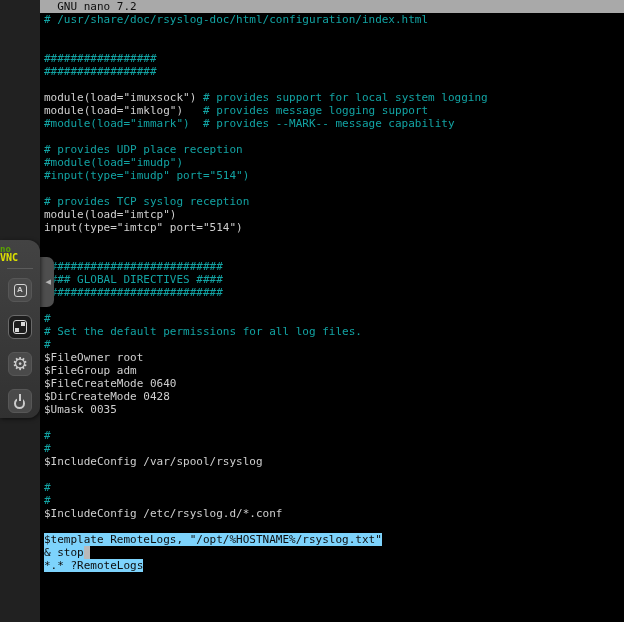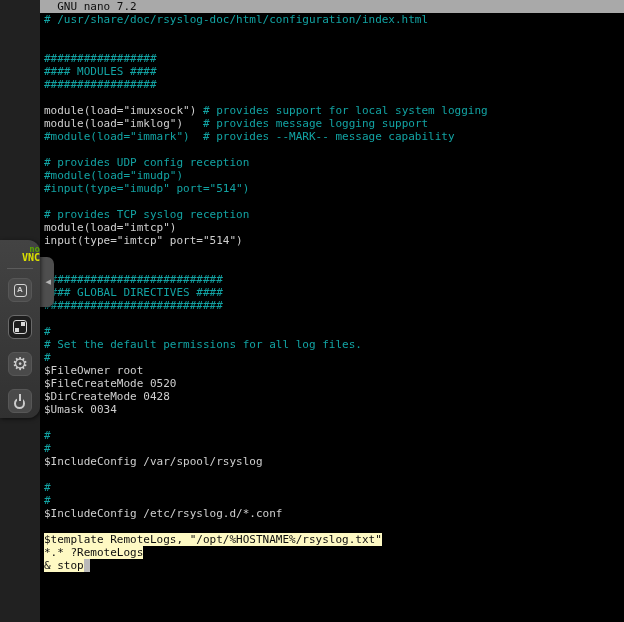--- a/index.html
+++ b/index.html
@@ -10,32 +10,32 @@
   
   #terminal{position:absolute;left:40px;top:0;width:584px;height:622px;background:#000;}
   #titlebar{position:absolute;left:0;top:0;width:100%;height:13px;background:#a9a9a9;
             color:#0d0d0d;font-size:11px;line-height:13px;white-space:pre;overflow:hidden;}
   #title-left{position:absolute;left:4px;top:0;}
   #title-right{position:absolute;right:1px;top:17px;}
   #lines{position:absolute;left:4px;top:13px;right:0;}
   .line{height:13px;line-height:13px;font-size:11px;white-space:pre;}
   .seg-comment{color:#12a3a3;}
   .seg-code{color:#cfcfcf;}
-  .seg-selected{background:#fef9c3;color:#0d0d0d;}
+  .seg-selected{background:#7dd3fc;color:#0d0d0d;}
   .seg-cursor{background:#b9b9b9;}
   
   #handle{position:absolute;left:30px;top:257px;width:24px;height:50px;background:#4e4e4e;
           border-radius:7px;box-shadow:1px 1px 3px rgba(0,0,0,.5);z-index:5;
           display:flex;align-items:center;justify-content:flex-end;padding-right:3px;box-sizing:border-box;}
   #handle .tri{color:#b5b5b5;font-size:7px;line-height:7px;font-family:"DejaVu Sans",sans-serif;}
   #controlbar{position:absolute;left:0;top:240px;width:40px;height:178px;z-index:6;
               background:linear-gradient(to bottom,#434343,#313131);
               border-radius:0 12px 12px 0;box-shadow:1px 1px 4px rgba(0,0,0,.6);
               font-family:"Liberation Sans",sans-serif;}
-  #logo{margin-top:5px;text-align:right;font-family:"DejaVu Sans Mono",monospace;
+  #logo{margin-top:5px;text-align:left;font-family:"DejaVu Sans Mono",monospace;
         font-weight:bold;letter-spacing:0;}
   #logo .no{display:block;color:#5aa300;font-size:9px;line-height:8px;}
   #logo .vnc{display:block;color:#dce000;font-size:10px;line-height:10px;}
   #logo-sep{width:26px;border:0;border-top:1px solid #5c5c5c;margin:5px auto 0 auto;}
   #buttons{display:flex;flex-direction:column;align-items:center;gap:13px;margin-top:9px;}
   .cbtn{width:24px;height:24px;border-radius:6px;background:#4a4a4a;border:1px solid #575757;
         box-sizing:border-box;display:flex;align-items:center;justify-content:center;cursor:pointer;}
   .cbtn.active{background:#1d1d1d;border:1px solid #6a6a6a;}
   .keybox{width:13px;height:13px;border:1.5px solid #d4d4d4;border-radius:3px;box-sizing:border-box;
           display:flex;align-items:center;justify-content:center;
@@ -60,59 +60,59 @@
   <div id="terminal">
     <div id="titlebar">
       <span id="title-left">  GNU nano 7.2</span>
       <span id="title-right">/etc/rsyslog.</span>
     </div>
     <div id="lines">
         <div class="line"><span class="seg-comment"># /usr/share/doc/rsyslog-doc/html/configuration/index.html</span></div>
         <div class="line"></div>
         <div class="line"></div>
         <div class="line"><span class="seg-comment">#################</span></div>
-        <div class="line"><span class="seg-comment">#### MODULES ####</span></div>
         <div class="line"><span class="seg-comment">#################</span></div>
         <div class="line"></div>
         <div class="line"><span class="seg-code">module(load="imuxsock") </span><span class="seg-comment"># provides support for local system logging</span></div>
         <div class="line"><span class="seg-code">module(load="imklog")   </span><span class="seg-comment"># provides message logging support</span></div>
         <div class="line"><span class="seg-comment">#module(load="immark")  # provides --MARK-- message capability</span></div>
         <div class="line"></div>
-        <div class="line"><span class="seg-comment"># provides UDP config reception</span></div>
+        <div class="line"><span class="seg-comment"># provides UDP place reception</span></div>
         <div class="line"><span class="seg-comment">#module(load="imudp")</span></div>
         <div class="line"><span class="seg-comment">#input(type="imudp" port="514")</span></div>
         <div class="line"></div>
         <div class="line"><span class="seg-comment"># provides TCP syslog reception</span></div>
         <div class="line"><span class="seg-code">module(load="imtcp")</span></div>
         <div class="line"><span class="seg-code">input(type="imtcp" port="514")</span></div>
         <div class="line"></div>
         <div class="line"></div>
         <div class="line"><span class="seg-comment">###########################</span></div>
         <div class="line"><span class="seg-comment">#### GLOBAL DIRECTIVES ####</span></div>
         <div class="line"><span class="seg-comment">###########################</span></div>
         <div class="line"></div>
         <div class="line"><span class="seg-comment">#</span></div>
         <div class="line"><span class="seg-comment"># Set the default permissions for all log files.</span></div>
         <div class="line"><span class="seg-comment">#</span></div>
         <div class="line"><span class="seg-code">$FileOwner root</span></div>
-        <div class="line"><span class="seg-code">$FileCreateMode 0520</span></div>
+        <div class="line"><span class="seg-code">$FileGroup adm</span></div>
+        <div class="line"><span class="seg-code">$FileCreateMode 0640</span></div>
         <div class="line"><span class="seg-code">$DirCreateMode 0428</span></div>
-        <div class="line"><span class="seg-code">$Umask 0034</span></div>
+        <div class="line"><span class="seg-code">$Umask 0035</span></div>
         <div class="line"></div>
         <div class="line"><span class="seg-comment">#</span></div>
         <div class="line"><span class="seg-comment">#</span></div>
         <div class="line"><span class="seg-code">$IncludeConfig /var/spool/rsyslog</span></div>
         <div class="line"></div>
         <div class="line"><span class="seg-comment">#</span></div>
         <div class="line"><span class="seg-comment">#</span></div>
         <div class="line"><span class="seg-code">$IncludeConfig /etc/rsyslog.d/*.conf</span></div>
         <div class="line"></div>
         <div class="line"><span class="seg-selected">$template RemoteLogs, "/opt/%HOSTNAME%/rsyslog.txt"</span></div>
+        <div class="line"><span class="seg-selected">&amp; stop</span><span class="seg-cursor"> </span></div>
         <div class="line"><span class="seg-selected">*.* ?RemoteLogs</span></div>
-        <div class="line"><span class="seg-selected">&amp; stop</span><span class="seg-cursor"> </span></div>
       </div>
   </div>
 
   <div id="handle">
     <span class="tri">◀</span>
   </div>
 
   <div id="controlbar">
     <div id="logo">
       <span class="no">no</span>

